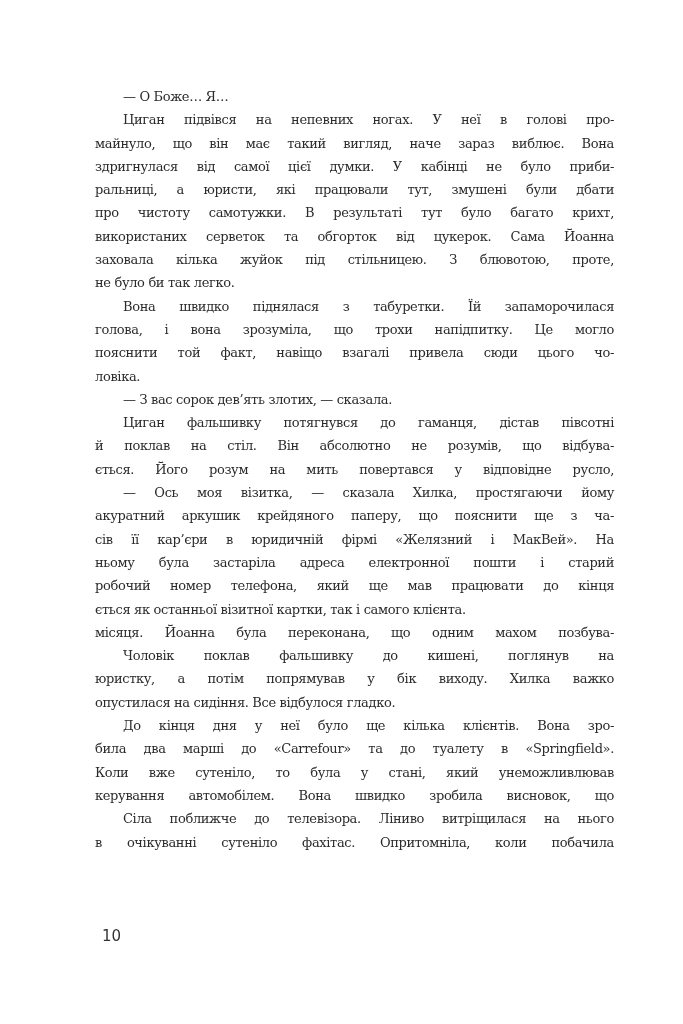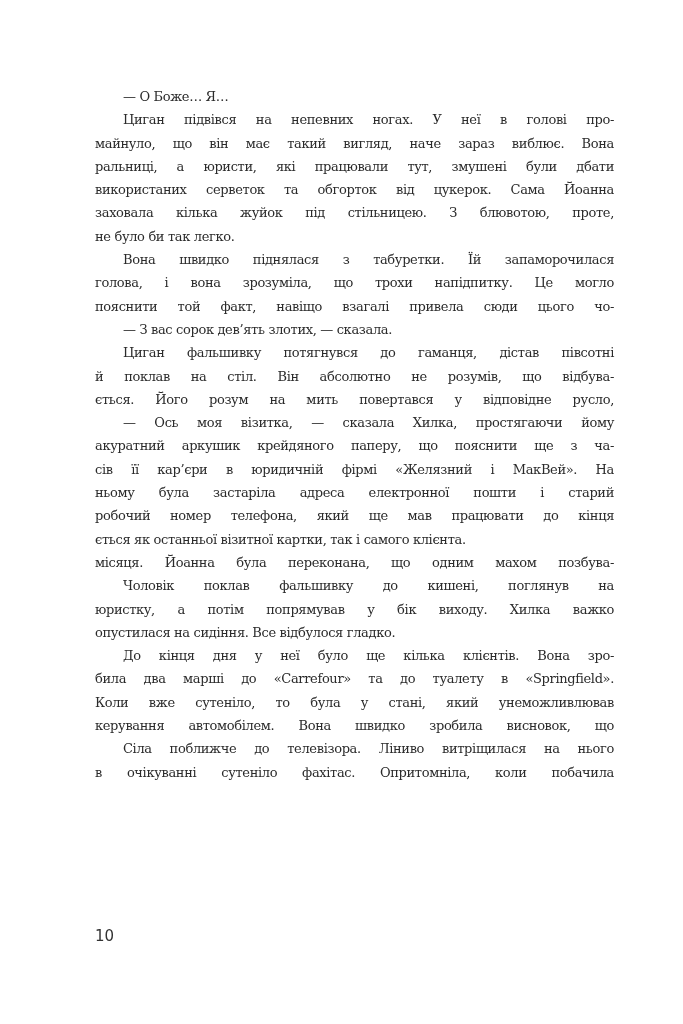--- a/index.html
+++ b/index.html
@@ -27,47 +27,50 @@
   }
   .para { margin: 0; }
   .line {
     text-align: justify;
     text-align-last: justify;
   }
   .line.first { text-indent: 28px; }
   .line.last  { text-align-last: left; }
   .page-number {
     position: absolute;
-    left: 95px;
+    left: 102px;
     top: 927px;
     font-family: "DejaVu Sans", "Liberation Sans", sans-serif;
     font-size: 15px;
     color: #333333;
   }
 </style>
 </head>
 <body>
 
 <div class="page">
   <main class="text-block">
       <div class="para">
         <div class="line first last">— О Боже… Я…</div>
       </div>
       <div class="para">
         <div class="line first">Циган підвівся на непевних ногах. У неї в голові про-</div>
         <div class="line">майнуло, що він має такий вигляд, наче зараз виблює. Вона</div>
+        <div class="line">здригнулася від самої цієї думки. У кабінці не було приби-</div>
         <div class="line">ральниці, а юристи, які працювали тут, змушені були дбати</div>
+        <div class="line">про чистоту самотужки. В результаті тут було багато крихт,</div>
         <div class="line">використаних серветок та обгорток від цукерок. Сама Йоанна</div>
         <div class="line">заховала кілька жуйок під стільницею. З блювотою, проте,</div>
         <div class="line last">не було би так легко.</div>
       </div>
       <div class="para">
         <div class="line first">Вона швидко піднялася з табуретки. Їй запаморочилася</div>
         <div class="line">голова, і вона зрозуміла, що трохи напідпитку. Це могло</div>
         <div class="line">пояснити той факт, навіщо взагалі привела сюди цього чо-</div>
+        <div class="line last">ловіка.</div>
       </div>
       <div class="para">
         <div class="line first last">— З вас сорок дев’ять злотих, — сказала.</div>
       </div>
       <div class="para">
         <div class="line first">Циган фальшивку потягнувся до гаманця, дістав півсотні</div>
         <div class="line">й поклав на стіл. Він абсолютно не розумів, що відбува-</div>
         <div class="line">ється. Його розум на мить повертався у відповідне русло,</div>
       </div>
       <div class="para">

